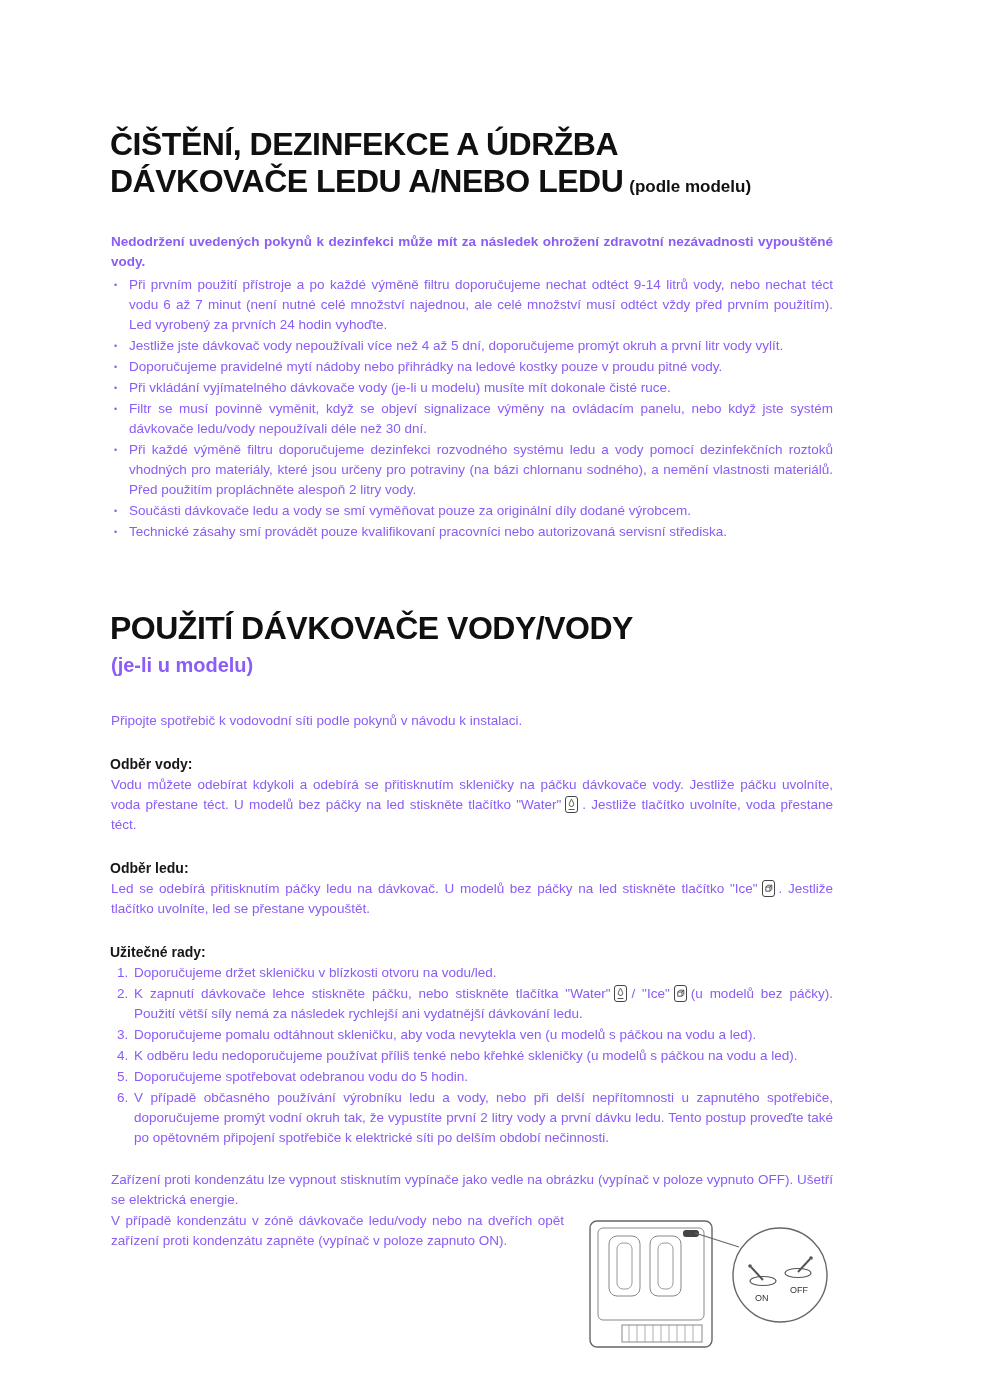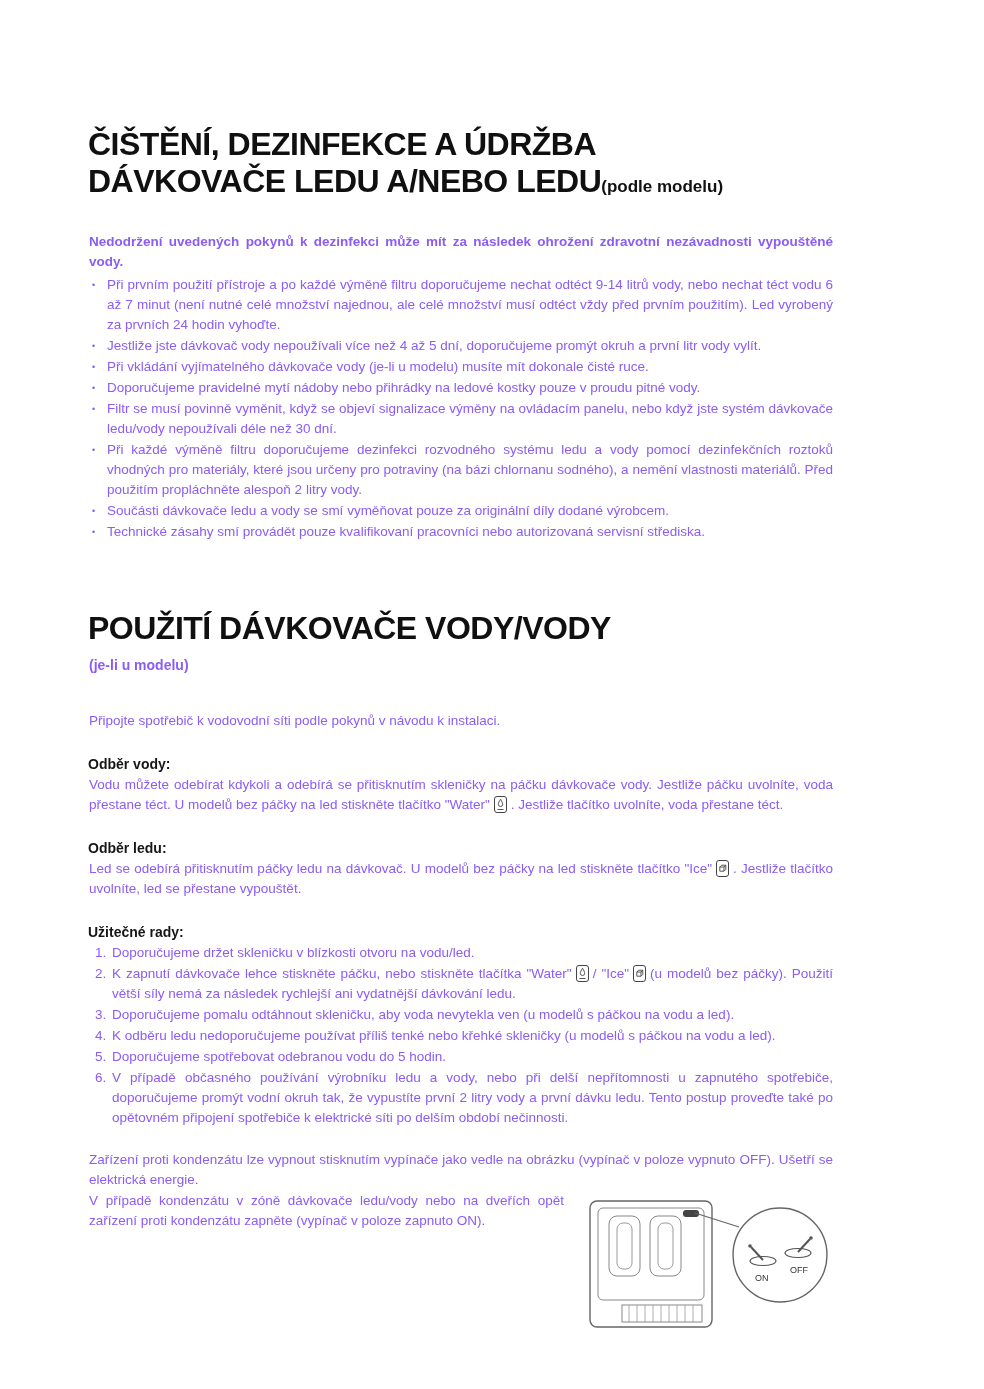--- a/index.html
+++ b/index.html
@@ -5,35 +5,36 @@
   * { box-sizing: border-box; }
   html, body { margin: 0; padding: 0; }
   body {
     width: 984px; height: 1389px;
     background: #ffffff;
     color: #161616;
     font-family: "Liberation Sans", sans-serif;
   }
   .page {
     width: 944px; height: 1389px;
-    padding: 126px 110px 30px 88px;
+    padding: 126px 110px 30px 110px;
     overflow: hidden;
   }
   h1, h2 {
     font-size: 32px;
     line-height: 37px;
     margin: 0;
     font-weight: bold;
     color: #101010;
     letter-spacing: -0.5px;
   }
   .title-note {
     font-size: 17px;
     font-weight: bold;
     letter-spacing: 0;
+    margin-left: 6px;
   }
   p, li {
     font-size: 13.5px;
     line-height: 20px;
     margin: 1px;
     text-align: justify;
     color: #8b5cf6;
   }
   .warning {
     font-weight: bold;
@@ -51,21 +52,21 @@
   ul.bullets > li::before {
     content: "\2022";
     position: absolute;
     left: 3px;
     top: 0;
     font-size: 9px;
     line-height: 20px;
   }
   .section2 { margin-top: 68px; }
   .subtitle {
-    font-size: 14px;
+    font-size: 20px;
     font-weight: bold;
     margin-top: 8px;
     text-align: left;
   }
   .intro { margin-top: 36px; }
   h3.subhead {
     font-size: 14px;
     line-height: 20px;
     margin: 23px 0 0 0;
     font-weight: bold;
@@ -103,22 +104,22 @@
   <h1>
     <span>ČIŠTĚNÍ, DEZINFEKCE A ÚDRŽBA</span><br>
     <span>DÁVKOVAČE LEDU A/NEBO LEDU</span><span class="title-note">(podle modelu)</span>
   </h1>
 
   <p class="warning">Nedodržení uvedených pokynů k dezinfekci může mít za následek ohrožení zdravotní nezávadnosti vypouštěné vody.</p>
 
   <ul class="bullets">
     <li>Při prvním použití přístroje a po každé výměně filtru doporučujeme nechat odtéct 9-14 litrů vody, nebo nechat téct vodu 6 až 7 minut (není nutné celé množství najednou, ale celé množství musí odtéct vždy před prvním použitím). Led vyrobený za prvních 24 hodin vyhoďte.</li>
     <li>Jestliže jste dávkovač vody nepoužívali více než 4 až 5 dní, doporučujeme promýt okruh a první litr vody vylít.</li>
+    <li>Doporučujeme pravidelné mytí nádoby nebo přihrádky na ledové kostky pouze v proudu pitné vody.</li>
     <li>Při vkládání vyjímatelného dávkovače vody (je-li u modelu) musíte mít dokonale čisté ruce.</li>
-    <li>Doporučujeme pravidelné mytí nádoby nebo přihrádky na ledové kostky pouze v proudu pitné vody.</li>
     <li>Filtr se musí povinně vyměnit, když se objeví signalizace výměny na ovládacím panelu, nebo když jste systém dávkovače ledu/vody nepoužívali déle než 30 dní.</li>
     <li>Při každé výměně filtru doporučujeme dezinfekci rozvodného systému ledu a vody pomocí dezinfekčních roztoků vhodných pro materiály, které jsou určeny pro potraviny (na bázi chlornanu sodného), a nemění vlastnosti materiálů. Před použitím propláchněte alespoň 2 litry vody.</li>
     <li>Součásti dávkovače ledu a vody se smí vyměňovat pouze za originální díly dodané výrobcem.</li>
     <li>Technické zásahy smí provádět pouze kvalifikovaní pracovníci nebo autorizovaná servisní střediska.</li>
   </ul>
 
   <div class="section2">
     <h2>POUŽITÍ DÁVKOVAČE VODY/VODY</h2>
     <p class="subtitle">(je-li u modelu)</p>
 

